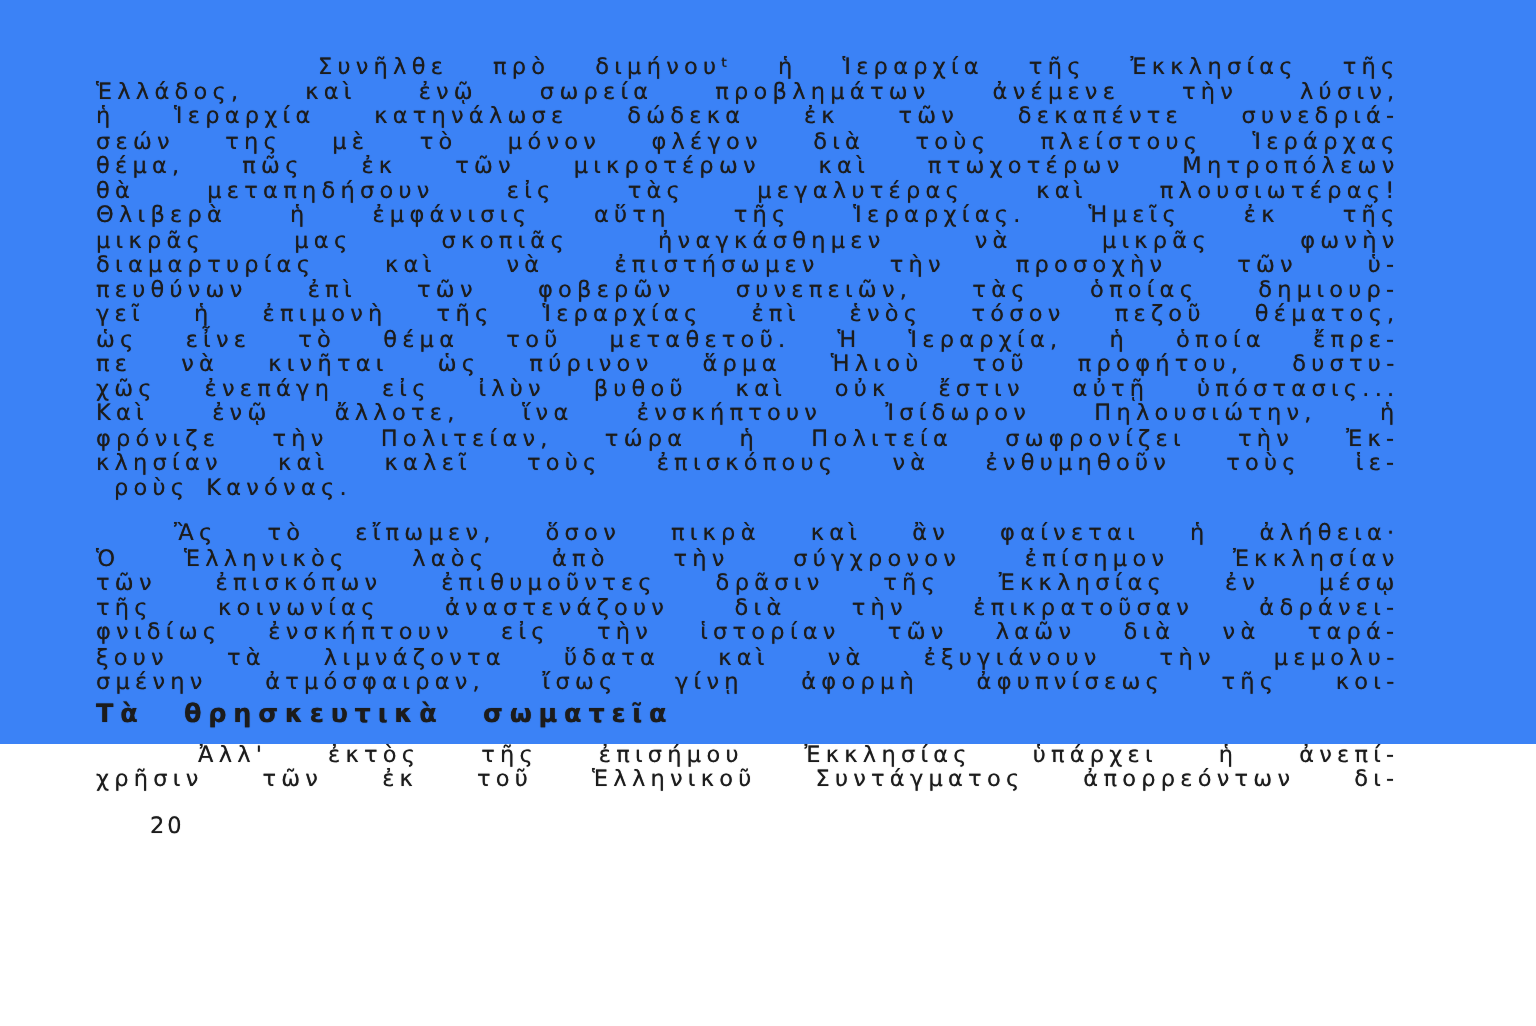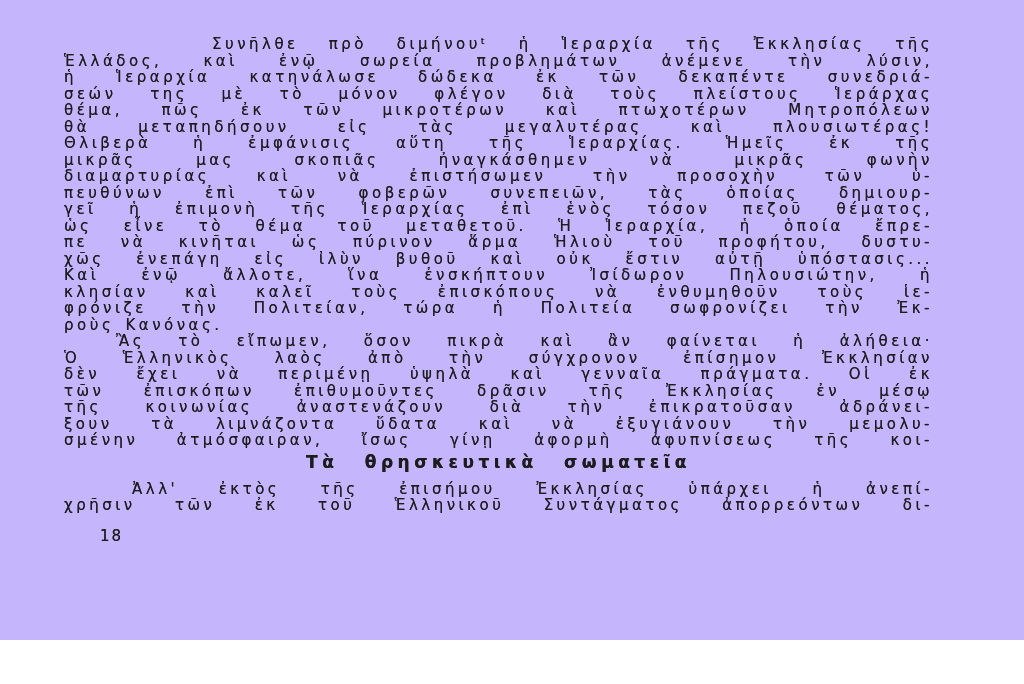--- a/index.html
+++ b/index.html
@@ -5,49 +5,48 @@
   html, body { margin: 0; padding: 0; }
   body {
     width: 1024px;
     height: 684px;
     background: #ffffff;
     overflow: hidden;
   }
   .page {
     position: relative;
     width: 1024px;
-    height: 640px;
-    background: #c4b5fd;
+    height: 496px;
+    background: #3b82f6;
     font-family: "DejaVu Sans", "Liberation Sans", sans-serif;
     color: #1c1c1c;
   }
   .content {
     position: absolute;
     left: 64px;
     top: 36px;
     width: 869px;
   }
   .paragraph { margin: 0; }
   .line {
     font-size: 15px;
     line-height: 16.5px;
     letter-spacing: 3.5px;
     word-spacing: 3px;
     text-align: justify;
     text-align-last: justify;
     text-shadow: 0 0 0.5px rgba(25,25,25,0.75);
     white-space: normal;
   }
-  .line.no-justify { text-align-last: left; }
+  .line.no-justify { text-align-last: left; margin-left: 12px; }
   .heading {
     margin: 3px 0 9px 0;
     font-size: 17px;
     font-weight: bold;
     line-height: 20px;
-    text-align: center;
     letter-spacing: 4.5px;
     word-spacing: 16px;
     text-shadow: 0 0 0.6px rgba(25,25,25,0.85);
   }
   .page-number {
     margin: 14px 0 0 36px;
     font-size: 15px;
     line-height: 17px;
     letter-spacing: 2px;
     text-shadow: 0 0 0.5px rgba(25,25,25,0.75);
@@ -68,36 +67,36 @@
           <div class="line">θὰ μεταπηδήσουν εἰς τὰς μεγαλυτέρας καὶ πλουσιωτέρας!</div>
           <div class="line">Θλιβερὰ ἡ ἐμφάνισις αὕτη τῆς Ἱεραρχίας. Ἡμεῖς ἐκ τῆς</div>
           <div class="line">μικρᾶς μας σκοπιᾶς ἠναγκάσθημεν νὰ μικρᾶς φωνὴν</div>
           <div class="line">διαμαρτυρίας καὶ νὰ ἐπιστήσωμεν τὴν προσοχὴν τῶν ὑ-</div>
           <div class="line">πευθύνων ἐπὶ τῶν φοβερῶν συνεπειῶν, τὰς ὁποίας δημιουρ-</div>
           <div class="line">γεῖ ἡ ἐπιμονὴ τῆς Ἱεραρχίας ἐπὶ ἑνὸς τόσον πεζοῦ θέματος,</div>
           <div class="line">ὡς εἶνε τὸ θέμα τοῦ μεταθετοῦ. Ἡ Ἱεραρχία, ἡ ὁποία ἔπρε-</div>
           <div class="line">πε νὰ κινῆται ὡς πύρινον ἅρμα Ἡλιοὺ τοῦ προφήτου, δυστυ-</div>
           <div class="line">χῶς ἐνεπάγη εἰς ἰλὺν βυθοῦ καὶ οὐκ ἔστιν αὐτῇ ὑπόστασις...</div>
           <div class="line">Καὶ ἐνῷ ἄλλοτε, ἵνα ἐνσκήπτουν Ἰσίδωρον Πηλουσιώτην, ἡ</div>
+          <div class="line">φρόνιζε τὴν Πολιτείαν, τώρα ἡ Πολιτεία σωφρονίζει τὴν Ἐκ-</div>
           <div class="line">κλησίαν καὶ καλεῖ τοὺς ἐπισκόπους νὰ ἐνθυμηθοῦν τοὺς ἱε-</div>
-          <div class="line">φρόνιζε τὴν Πολιτείαν, τώρα ἡ Πολιτεία σωφρονίζει τὴν Ἐκ-</div>
           <div class="line no-justify">ροὺς Κανόνας.</div>
         </div>
         <div class="paragraph">
-          <div class="line" style="padding-left: 52px;">Ἂς τὸ εἴπωμεν, ὅσον πικρὰ καὶ ἂν φαίνεται ἡ ἀλήθεια·</div>
+          <div class="line" style="padding-left: 52px; margin-top: 14px;">Ἂς τὸ εἴπωμεν, ὅσον πικρὰ καὶ ἂν φαίνεται ἡ ἀλήθεια·</div>
           <div class="line">Ὁ Ἑλληνικὸς λαὸς ἀπὸ τὴν σύγχρονον ἐπίσημον Ἐκκλησίαν</div>
-          <div class="line">δὲν ἔχει νὰ περιμένῃ ὑψηλὰ καὶ γενναῖα πράγματα. Οἱ ἐκ</div>
           <div class="line">τῶν ἐπισκόπων ἐπιθυμοῦντες δρᾶσιν τῆς Ἐκκλησίας ἐν μέσῳ</div>
           <div class="line">τῆς κοινωνίας ἀναστενάζουν διὰ τὴν ἐπικρατοῦσαν ἀδράνει-</div>
+          <div class="line">φνιδίως ἐνσκήπτουν εἰς τὴν ἱστορίαν τῶν λαῶν διὰ νὰ ταρά-</div>
           <div class="line">ξουν τὰ λιμνάζοντα ὕδατα καὶ νὰ ἐξυγιάνουν τὴν μεμολυ-</div>
           <div class="line">σμένην ἀτμόσφαιραν, ἴσως γίνῃ ἀφορμὴ ἀφυπνίσεως τῆς κοι-</div>
         </div>
       </div>
     <h2 class="heading">Τὰ θρησκευτικὰ σωματεῖα</h2>
     <div>
         <div class="paragraph">
           <div class="line" style="padding-left: 68px;">Ἀλλ' ἐκτὸς τῆς ἐπισήμου Ἐκκλησίας ὑπάρχει ἡ ἀνεπί-</div>
           <div class="line">χρῆσιν τῶν ἐκ τοῦ Ἑλληνικοῦ Συντάγματος ἀπορρεόντων δι-</div>
         </div>
       </div>
-    <div class="page-number">18</div>
+    <div class="page-number">20</div>
   </div>
 </div>
 
 </body></html>

